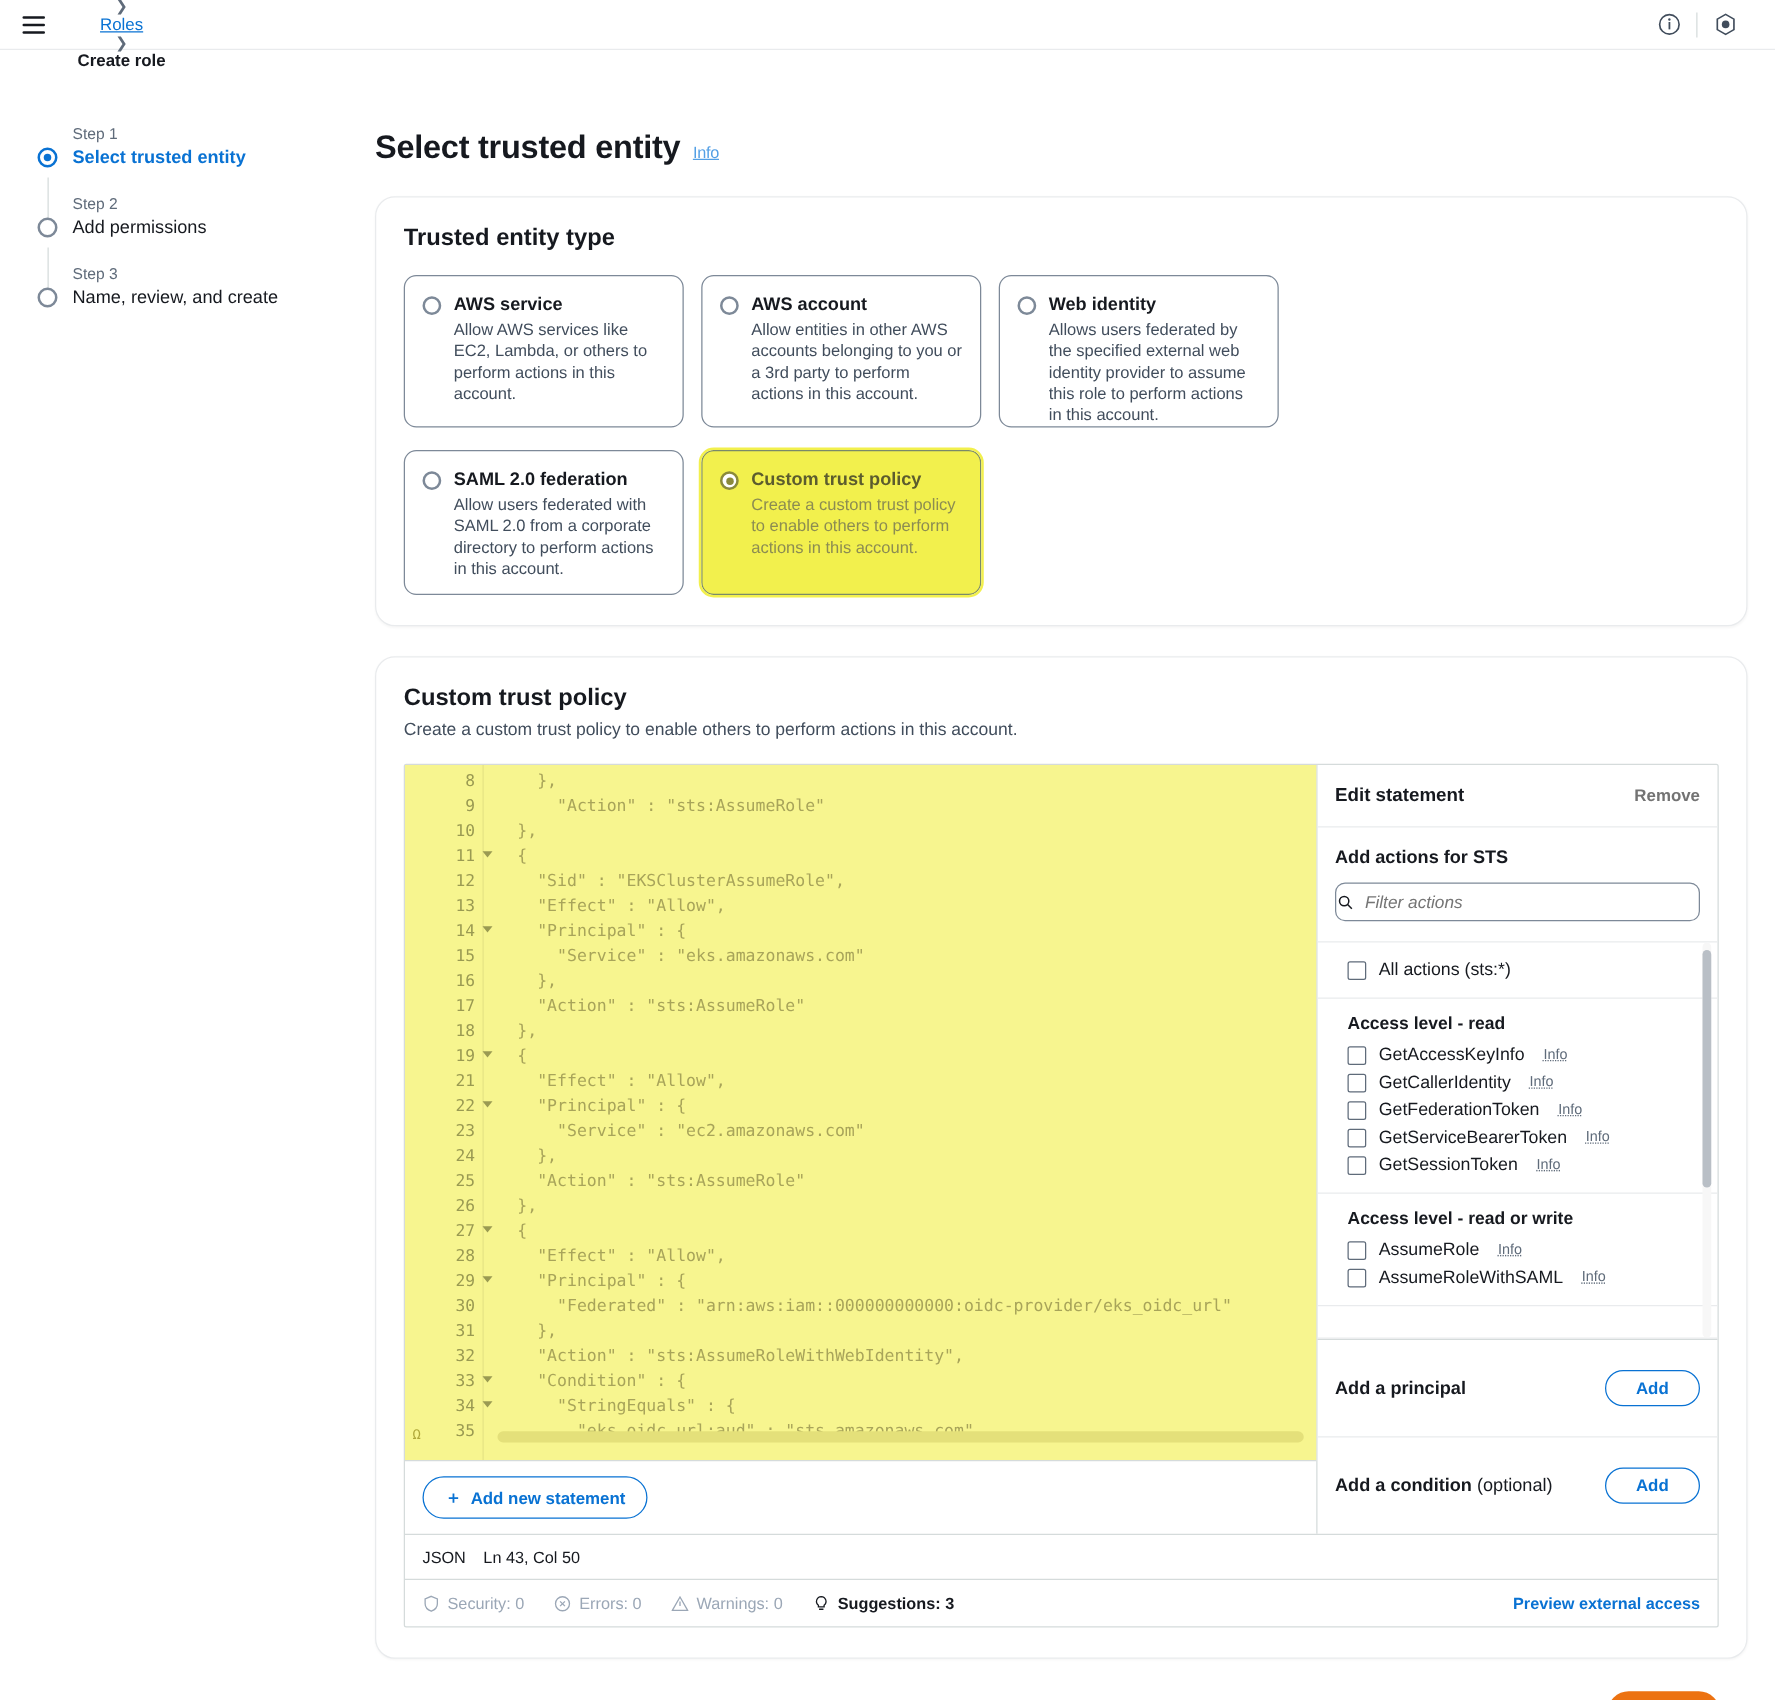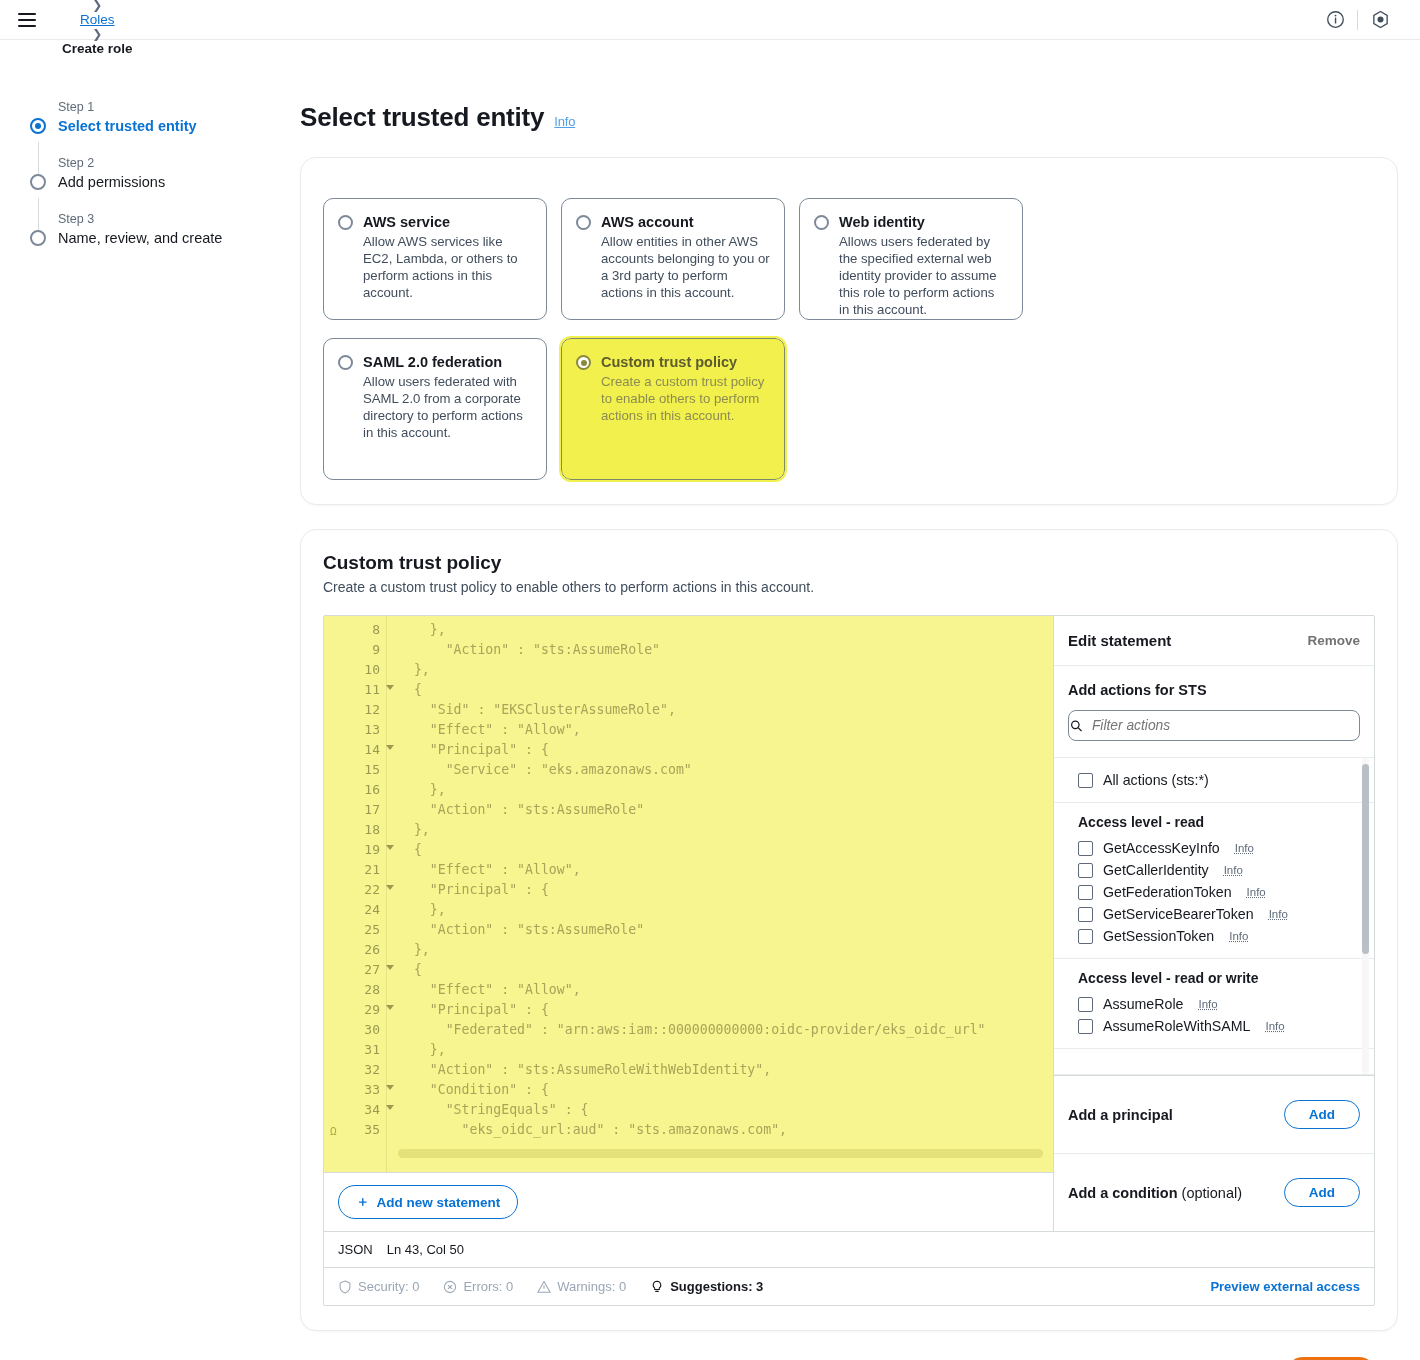--- a/index.html
+++ b/index.html
@@ -61,21 +61,21 @@
   .sub { font-size: 14px; color: #414d5c; margin-top: 5px; }
 
   
   .tilerow { display: flex; gap: 14px; margin-top: 18px; }
   .tile {
     width: 224px; border: 1px solid #7d8998; border-radius: 10px;
     padding: 14px 14px 14px 14px; cursor: pointer; background: #fff;
     position: relative;
   }
   .tilerow.first .tile { height: 122px; }
-  .tilerow.second .tile { height: 142px; }
+  .tilerow.second .tile { height: 116px; }
   .tile.sel {
     border-color: #7a8a6a; background: #f2f04d;
     outline: 2px solid #f2f04d; outline-offset: 0px;
   }
   .tile-head { display: flex; align-items: flex-start; gap: 10px; }
   .radio { width: 15px; height: 15px; border-radius: 50%; border: 2px solid #7d8998;
            background: #fff; flex-shrink: 0; margin-top: 2px; position: relative; }
   .tile.sel .radio { border-color: #8a8a3a; }
   .tile.sel .radio::after { content:""; position:absolute; left:2.5px; top:2.5px;
            width:6px; height:6px; border-radius:50%; background:#8a8a3a; }
@@ -224,20 +224,21 @@
   </div>
 
   <div class="main">
     <div class="h1">
       <span>Select trusted entity</span>
       <span class="infolink">Info</span>
     </div>
 
     <div class="card">
       <div class="card-inner">
+        <div class="h2">Trusted entity type</div>
 
         <div class="tilerow first">
           <div class="tile">
             <div class="tile-head">
               <div class="radio"></div>
               <div class="tile-title">AWS service</div>
             </div>
             <div class="tile-desc">Allow AWS services like EC2, Lambda, or others to perform actions in this account.</div>
           </div>
           <div class="tile">
@@ -333,20 +334,24 @@
                     <div class="gut">19<span class="fold"></span></div>
                     <div class="ctext">  {</div>
                   </div>
                   <div class="cline">
                     <div class="gut">21</div>
                     <div class="ctext">    "Effect" : "Allow",</div>
                   </div>
                   <div class="cline">
                     <div class="gut">22<span class="fold"></span></div>
                     <div class="ctext">    "Principal" : {</div>
+                  </div>
+                  <div class="cline">
+                    <div class="gut">23</div>
+                    <div class="ctext">      "Service" : "ec2.amazonaws.com"</div>
                   </div>
                   <div class="cline">
                     <div class="gut">24</div>
                     <div class="ctext">    },</div>
                   </div>
                   <div class="cline">
                     <div class="gut">25</div>
                     <div class="ctext">    "Action" : "sts:AssumeRole"</div>
                   </div>
                   <div class="cline">

